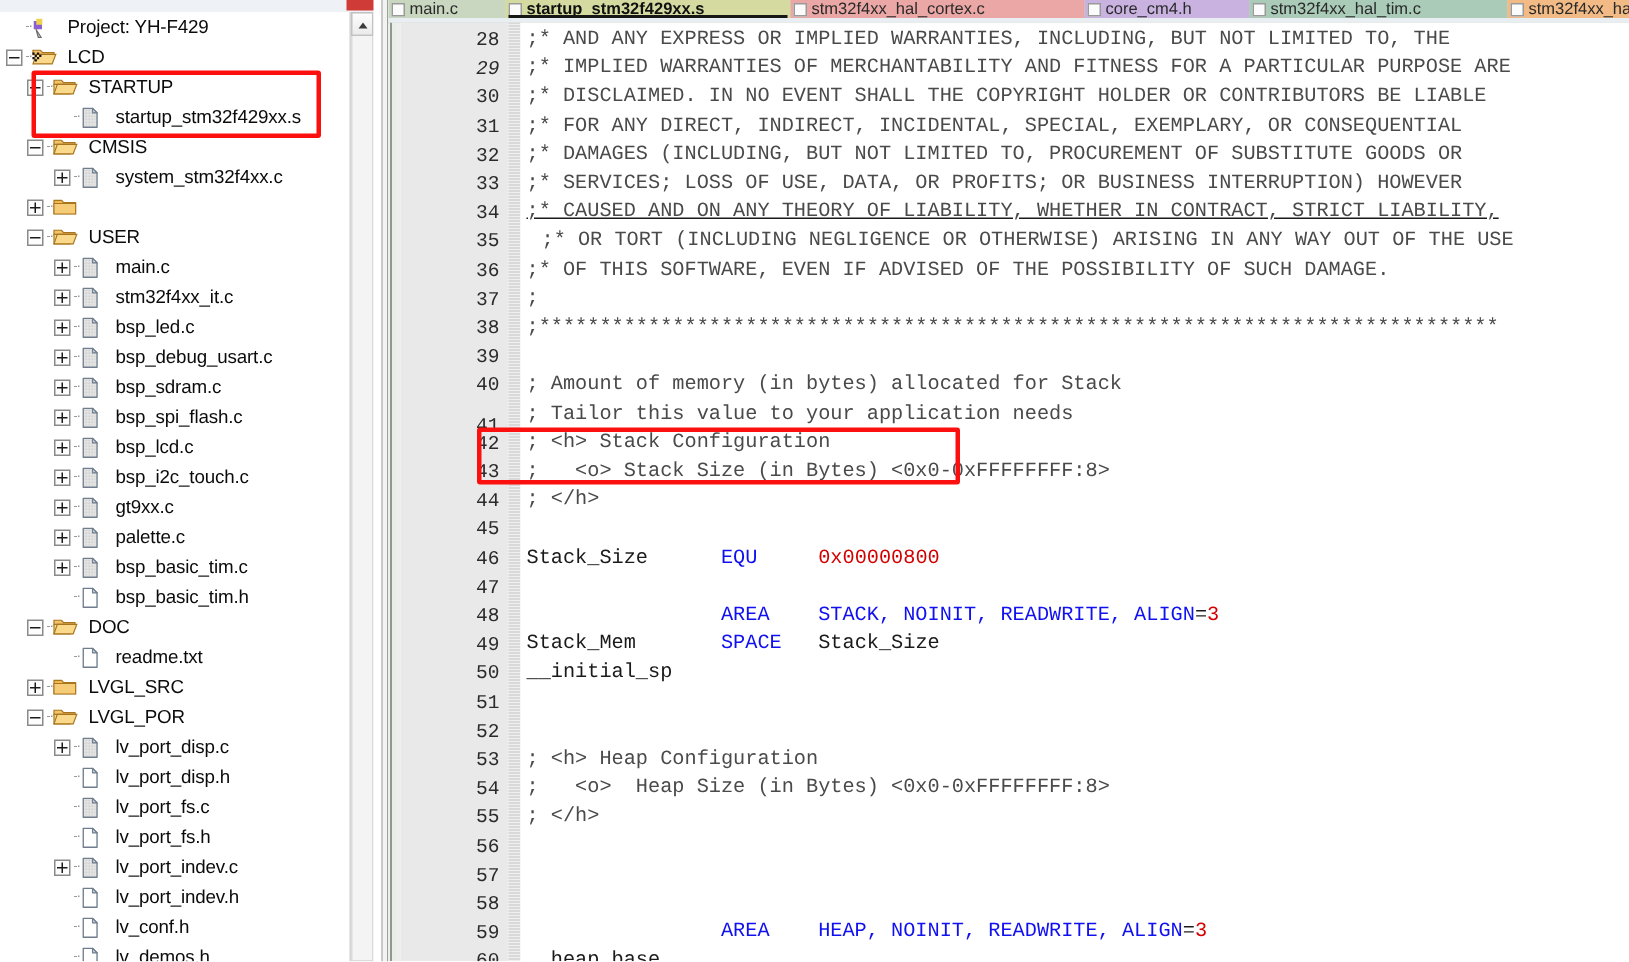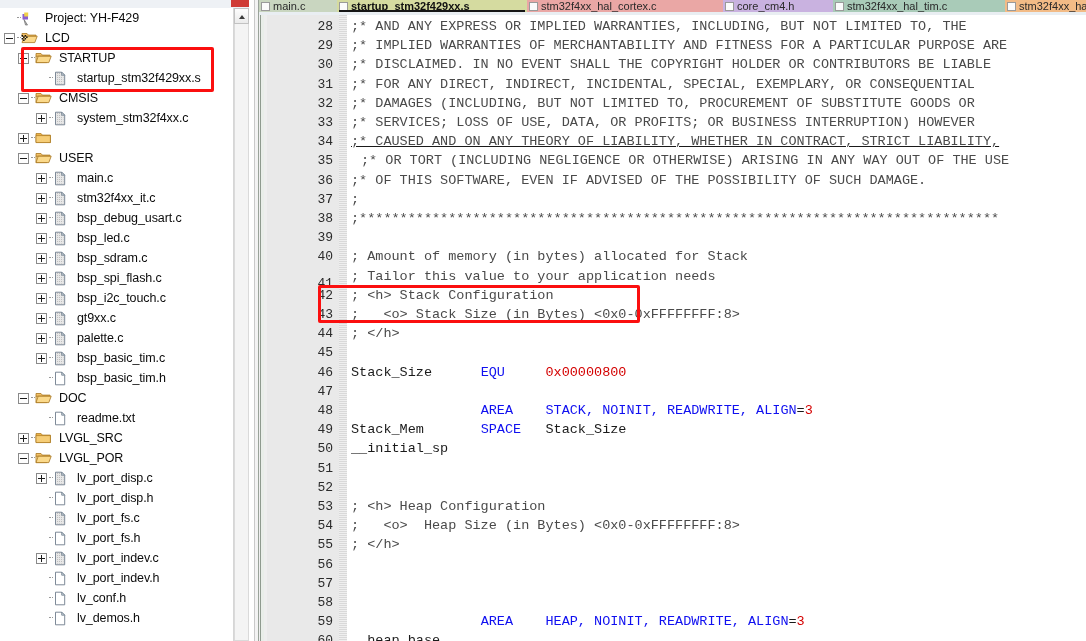--- a/index.html
+++ b/index.html
@@ -321,75 +321,93 @@
               <defs>
                 <pattern id="hh" width="2" height="2" patternUnits="userSpaceOnUse">
                   <rect width="2" height="2" fill="#e8e8e8"></rect>
                   <rect width="1" height="1" fill="#bfbfbf"></rect>
                 </pattern>
               </defs>
               <path d="M2.5 1.2h6.2l3 3v9.6h-9.2z" fill="#e3e3e3" stroke="#6f7d8c" stroke-width="0.9" stroke-linejoin="round"></path>
               <rect x="3" y="2" width="7.4" height="10.5" fill="url(#hh)"></rect>
               <path d="M8.7 1.2v3h3z" fill="#cfd8e2" stroke="#6f7d8c" stroke-width="0.8" stroke-linejoin="round"></path>
             </svg></span>
+          <span class="txt">bsp_led.c</span>
+        </div>
+        <div class="trow">
+          <span class="ind" style="width: 36px;"></span>
+          <span class="ind" style="width: 0px;"></span>
+          <span class="exp plus"></span>
+          <span class="ind" style="width: 4px; height: 1px; border-top: 1px dotted rgb(153, 153, 153);"></span>
+          <span class="ico"><svg width="14" height="15" viewBox="0 0 14 15">
+              <defs>
+                <pattern id="hh" width="2" height="2" patternUnits="userSpaceOnUse">
+                  <rect width="2" height="2" fill="#e8e8e8"></rect>
+                  <rect width="1" height="1" fill="#bfbfbf"></rect>
+                </pattern>
+              </defs>
+              <path d="M2.5 1.2h6.2l3 3v9.6h-9.2z" fill="#e3e3e3" stroke="#6f7d8c" stroke-width="0.9" stroke-linejoin="round"></path>
+              <rect x="3" y="2" width="7.4" height="10.5" fill="url(#hh)"></rect>
+              <path d="M8.7 1.2v3h3z" fill="#cfd8e2" stroke="#6f7d8c" stroke-width="0.8" stroke-linejoin="round"></path>
+            </svg></span>
           <span class="txt">bsp_debug_usart.c</span>
         </div>
         <div class="trow">
           <span class="ind" style="width: 36px;"></span>
           <span class="ind" style="width: 0px;"></span>
           <span class="exp plus"></span>
           <span class="ind" style="width: 4px; height: 1px; border-top: 1px dotted rgb(153, 153, 153);"></span>
           <span class="ico"><svg width="14" height="15" viewBox="0 0 14 15">
               <defs>
                 <pattern id="hh" width="2" height="2" patternUnits="userSpaceOnUse">
                   <rect width="2" height="2" fill="#e8e8e8"></rect>
                   <rect width="1" height="1" fill="#bfbfbf"></rect>
                 </pattern>
               </defs>
               <path d="M2.5 1.2h6.2l3 3v9.6h-9.2z" fill="#e3e3e3" stroke="#6f7d8c" stroke-width="0.9" stroke-linejoin="round"></path>
               <rect x="3" y="2" width="7.4" height="10.5" fill="url(#hh)"></rect>
               <path d="M8.7 1.2v3h3z" fill="#cfd8e2" stroke="#6f7d8c" stroke-width="0.8" stroke-linejoin="round"></path>
             </svg></span>
-          <span class="txt">bsp_led.c</span>
-        </div>
-        <div class="trow">
-          <span class="ind" style="width: 36px;"></span>
-          <span class="ind" style="width: 0px;"></span>
-          <span class="exp plus"></span>
-          <span class="ind" style="width: 4px; height: 1px; border-top: 1px dotted rgb(153, 153, 153);"></span>
-          <span class="ico"><svg width="14" height="15" viewBox="0 0 14 15">
-              <defs>
-                <pattern id="hh" width="2" height="2" patternUnits="userSpaceOnUse">
-                  <rect width="2" height="2" fill="#e8e8e8"></rect>
-                  <rect width="1" height="1" fill="#bfbfbf"></rect>
-                </pattern>
-              </defs>
-              <path d="M2.5 1.2h6.2l3 3v9.6h-9.2z" fill="#e3e3e3" stroke="#6f7d8c" stroke-width="0.9" stroke-linejoin="round"></path>
-              <rect x="3" y="2" width="7.4" height="10.5" fill="url(#hh)"></rect>
-              <path d="M8.7 1.2v3h3z" fill="#cfd8e2" stroke="#6f7d8c" stroke-width="0.8" stroke-linejoin="round"></path>
-            </svg></span>
           <span class="txt">bsp_sdram.c</span>
         </div>
         <div class="trow">
           <span class="ind" style="width: 36px;"></span>
           <span class="ind" style="width: 0px;"></span>
           <span class="exp plus"></span>
           <span class="ind" style="width: 4px; height: 1px; border-top: 1px dotted rgb(153, 153, 153);"></span>
           <span class="ico"><svg width="14" height="15" viewBox="0 0 14 15">
               <defs>
                 <pattern id="hh" width="2" height="2" patternUnits="userSpaceOnUse">
                   <rect width="2" height="2" fill="#e8e8e8"></rect>
                   <rect width="1" height="1" fill="#bfbfbf"></rect>
                 </pattern>
               </defs>
               <path d="M2.5 1.2h6.2l3 3v9.6h-9.2z" fill="#e3e3e3" stroke="#6f7d8c" stroke-width="0.9" stroke-linejoin="round"></path>
               <rect x="3" y="2" width="7.4" height="10.5" fill="url(#hh)"></rect>
               <path d="M8.7 1.2v3h3z" fill="#cfd8e2" stroke="#6f7d8c" stroke-width="0.8" stroke-linejoin="round"></path>
             </svg></span>
           <span class="txt">bsp_spi_flash.c</span>
+        </div>
+        <div class="trow">
+          <span class="ind" style="width: 36px;"></span>
+          <span class="ind" style="width: 0px;"></span>
+          <span class="exp plus"></span>
+          <span class="ind" style="width: 4px; height: 1px; border-top: 1px dotted rgb(153, 153, 153);"></span>
+          <span class="ico"><svg width="14" height="15" viewBox="0 0 14 15">
+              <defs>
+                <pattern id="hh" width="2" height="2" patternUnits="userSpaceOnUse">
+                  <rect width="2" height="2" fill="#e8e8e8"></rect>
+                  <rect width="1" height="1" fill="#bfbfbf"></rect>
+                </pattern>
+              </defs>
+              <path d="M2.5 1.2h6.2l3 3v9.6h-9.2z" fill="#e3e3e3" stroke="#6f7d8c" stroke-width="0.9" stroke-linejoin="round"></path>
+              <rect x="3" y="2" width="7.4" height="10.5" fill="url(#hh)"></rect>
+              <path d="M8.7 1.2v3h3z" fill="#cfd8e2" stroke="#6f7d8c" stroke-width="0.8" stroke-linejoin="round"></path>
+            </svg></span>
+          <span class="txt">bsp_lcd.c</span>
         </div>
         <div class="trow">
           <span class="ind" style="width: 36px;"></span>
           <span class="ind" style="width: 0px;"></span>
           <span class="exp plus"></span>
           <span class="ind" style="width: 4px; height: 1px; border-top: 1px dotted rgb(153, 153, 153);"></span>
           <span class="ico"><svg width="14" height="15" viewBox="0 0 14 15">
               <defs>
                 <pattern id="hh" width="2" height="2" patternUnits="userSpaceOnUse">
                   <rect width="2" height="2" fill="#e8e8e8"></rect>
@@ -679,21 +697,21 @@
 
   <div id="editor-pane">
     <div id="tabbar"><div class="tab" style="background: rgb(201, 214, 192); width: 78px;"><span class="tabico"></span><span class="tablabel">main.c</span></div><div class="tab active" style="background: rgb(213, 219, 160); width: 190px;"><span class="tabico"></span><span class="tablabel">startup_stm32f429xx.s</span></div><div class="tab" style="background: rgb(234, 167, 165); width: 196px;"><span class="tabico"></span><span class="tablabel">stm32f4xx_hal_cortex.c</span></div><div class="tab" style="background: rgb(201, 178, 224); width: 110px;"><span class="tabico"></span><span class="tablabel">core_cm4.h</span></div><div class="tab" style="background: rgb(169, 203, 184); width: 172px;"><span class="tabico"></span><span class="tablabel">stm32f4xx_hal_tim.c</span></div><div class="tab" style="background: rgb(242, 187, 134); width: 146px;"><span class="tabico"></span><span class="tablabel">stm32f4xx_hal.c</span></div></div>
     <div id="tab-underline"></div>
 
     <div id="code-wrap">
       <div id="margin-strip"></div>
       <div id="code-left-edge"></div>
       <div id="gutter">
           <div class="lnum" style="top: 2px;">28</div>
-          <div class="lnum" style="top: 21.2px;">29</div>
+          <div class="lnum" style="top: 21.2px; font-style: italic;">29</div>
           <div class="lnum" style="top: 40.4px;">30</div>
           <div class="lnum" style="top: 59.6px;">31</div>
           <div class="lnum" style="top: 78.8px;">32</div>
           <div class="lnum" style="top: 98px;">33</div>
           <div class="lnum" style="top: 117.2px;">34</div>
           <div class="lnum" style="top: 136.4px;">35</div>
           <div class="lnum" style="top: 155.6px;">36</div>
           <div class="lnum" style="top: 174.8px;">37</div>
           <div class="lnum" style="top: 194px;">38</div>
           <div class="lnum" style="top: 213.2px;">39</div>

